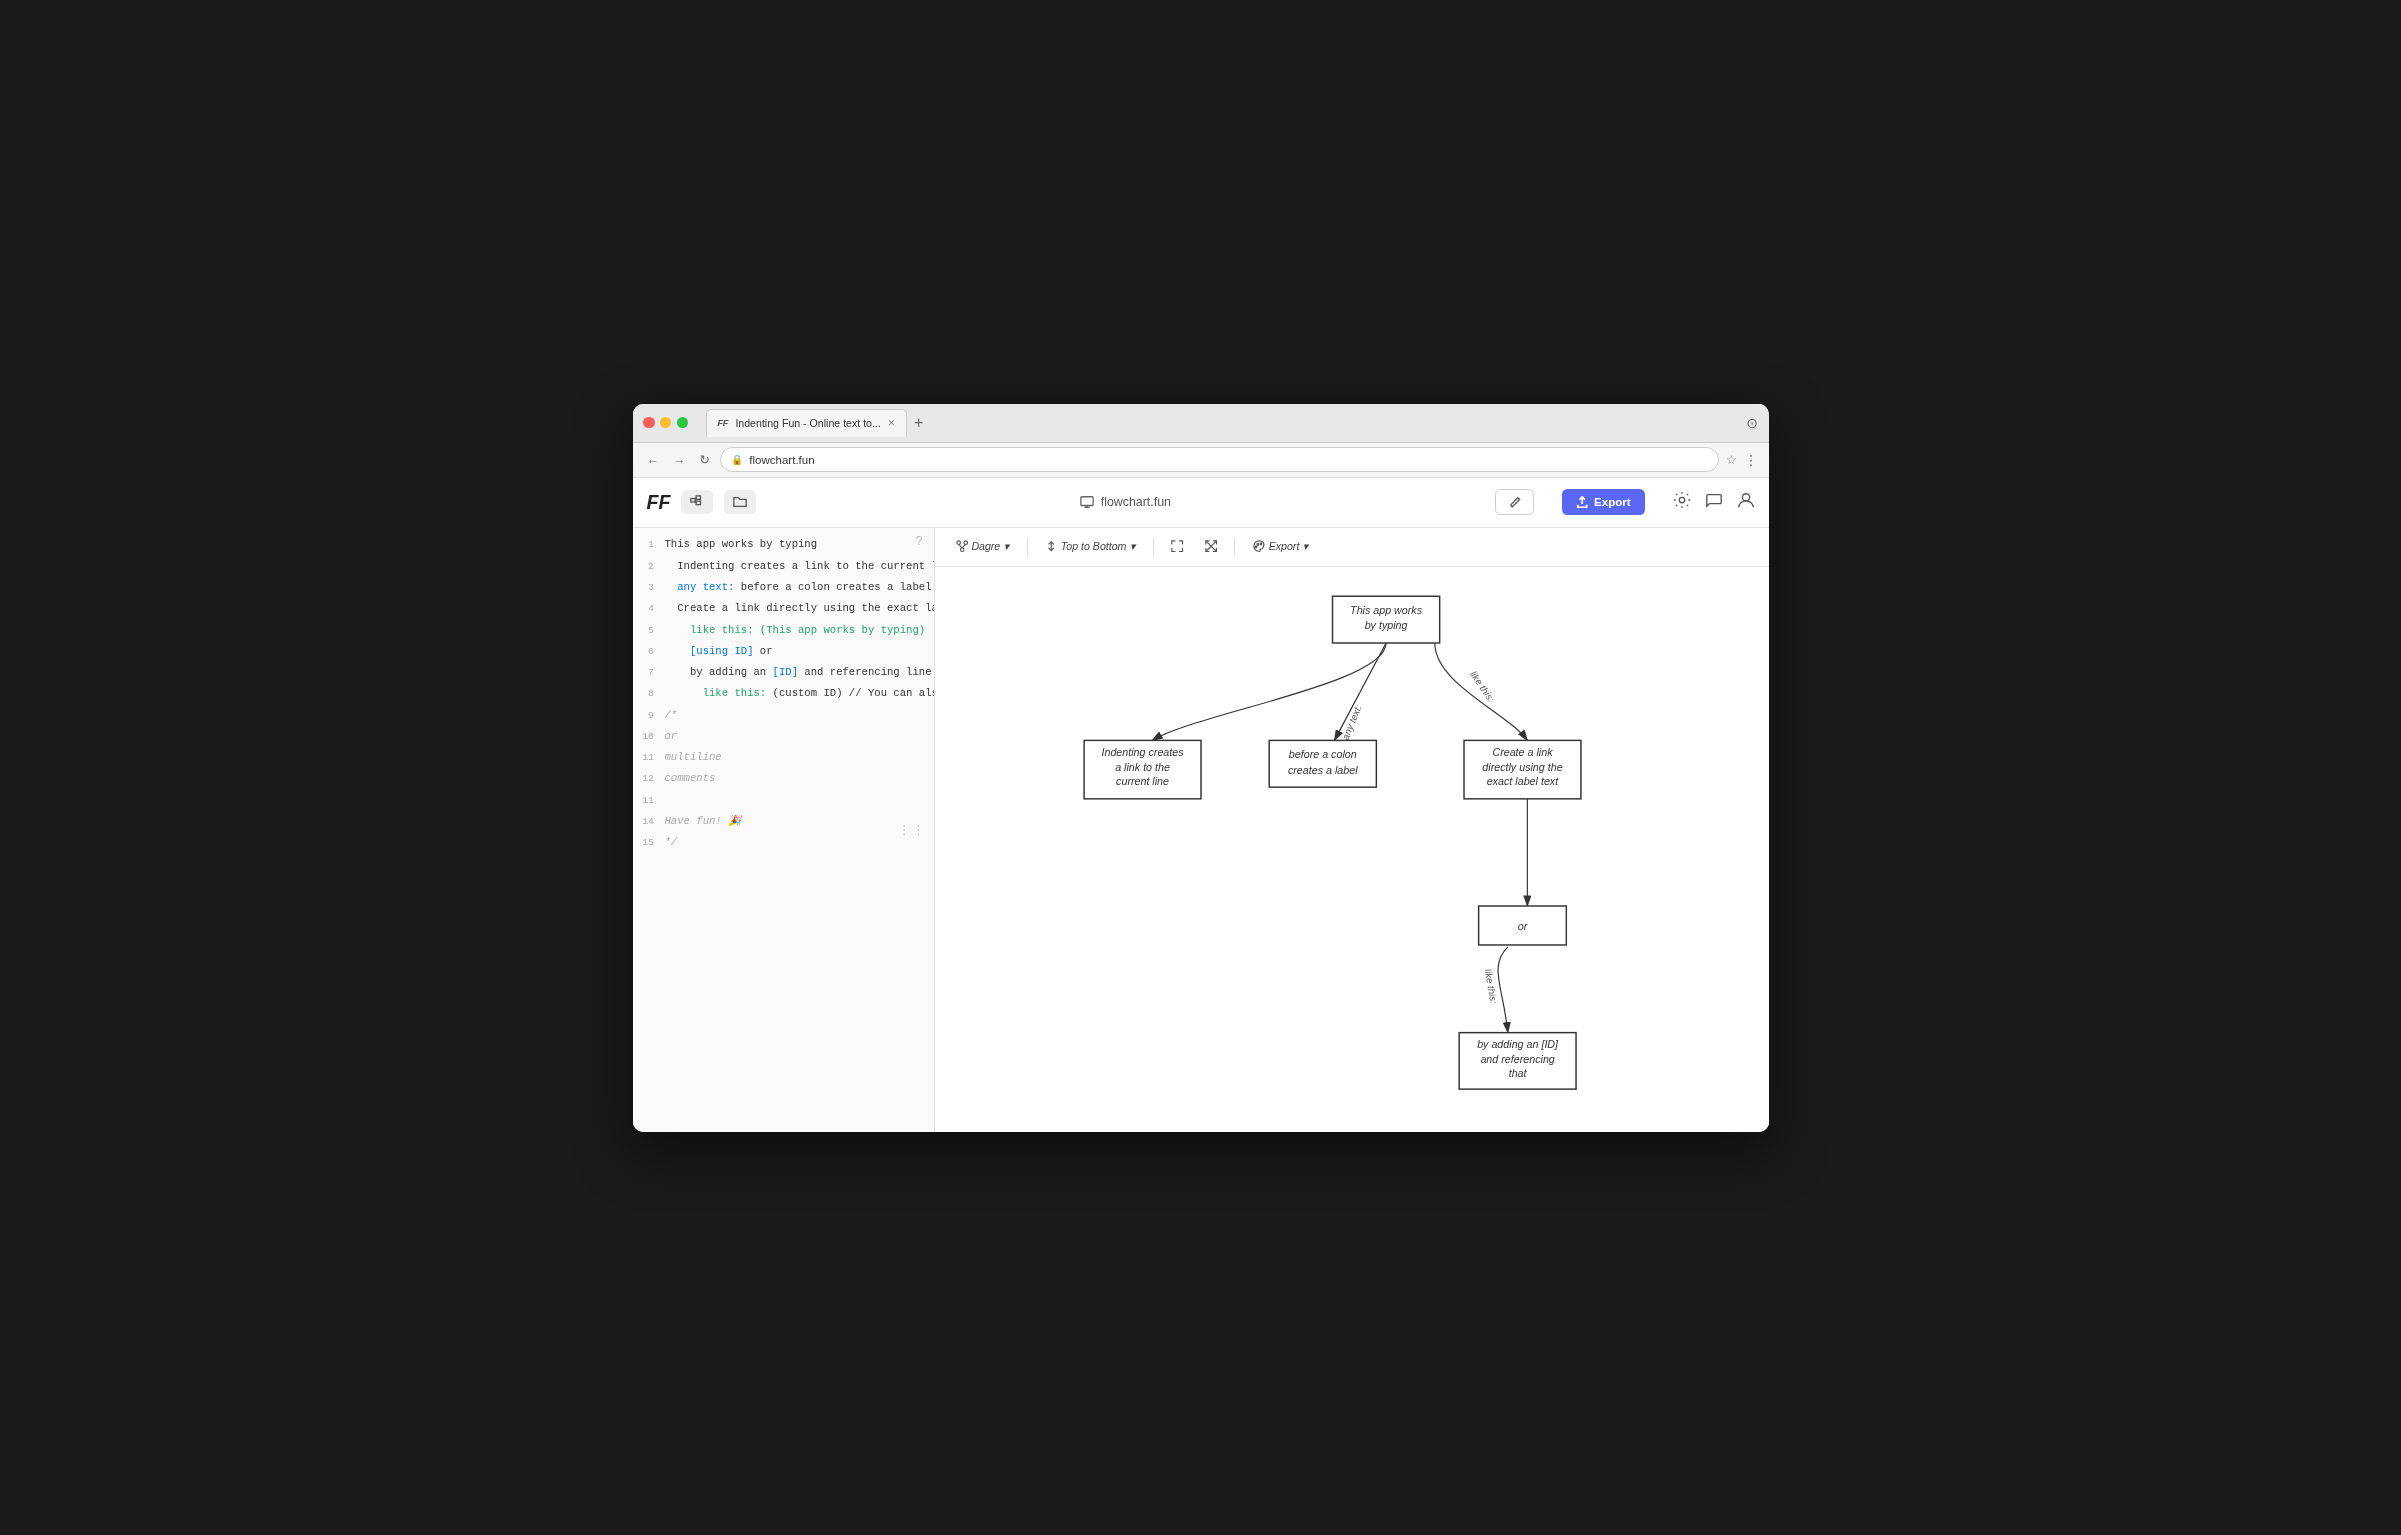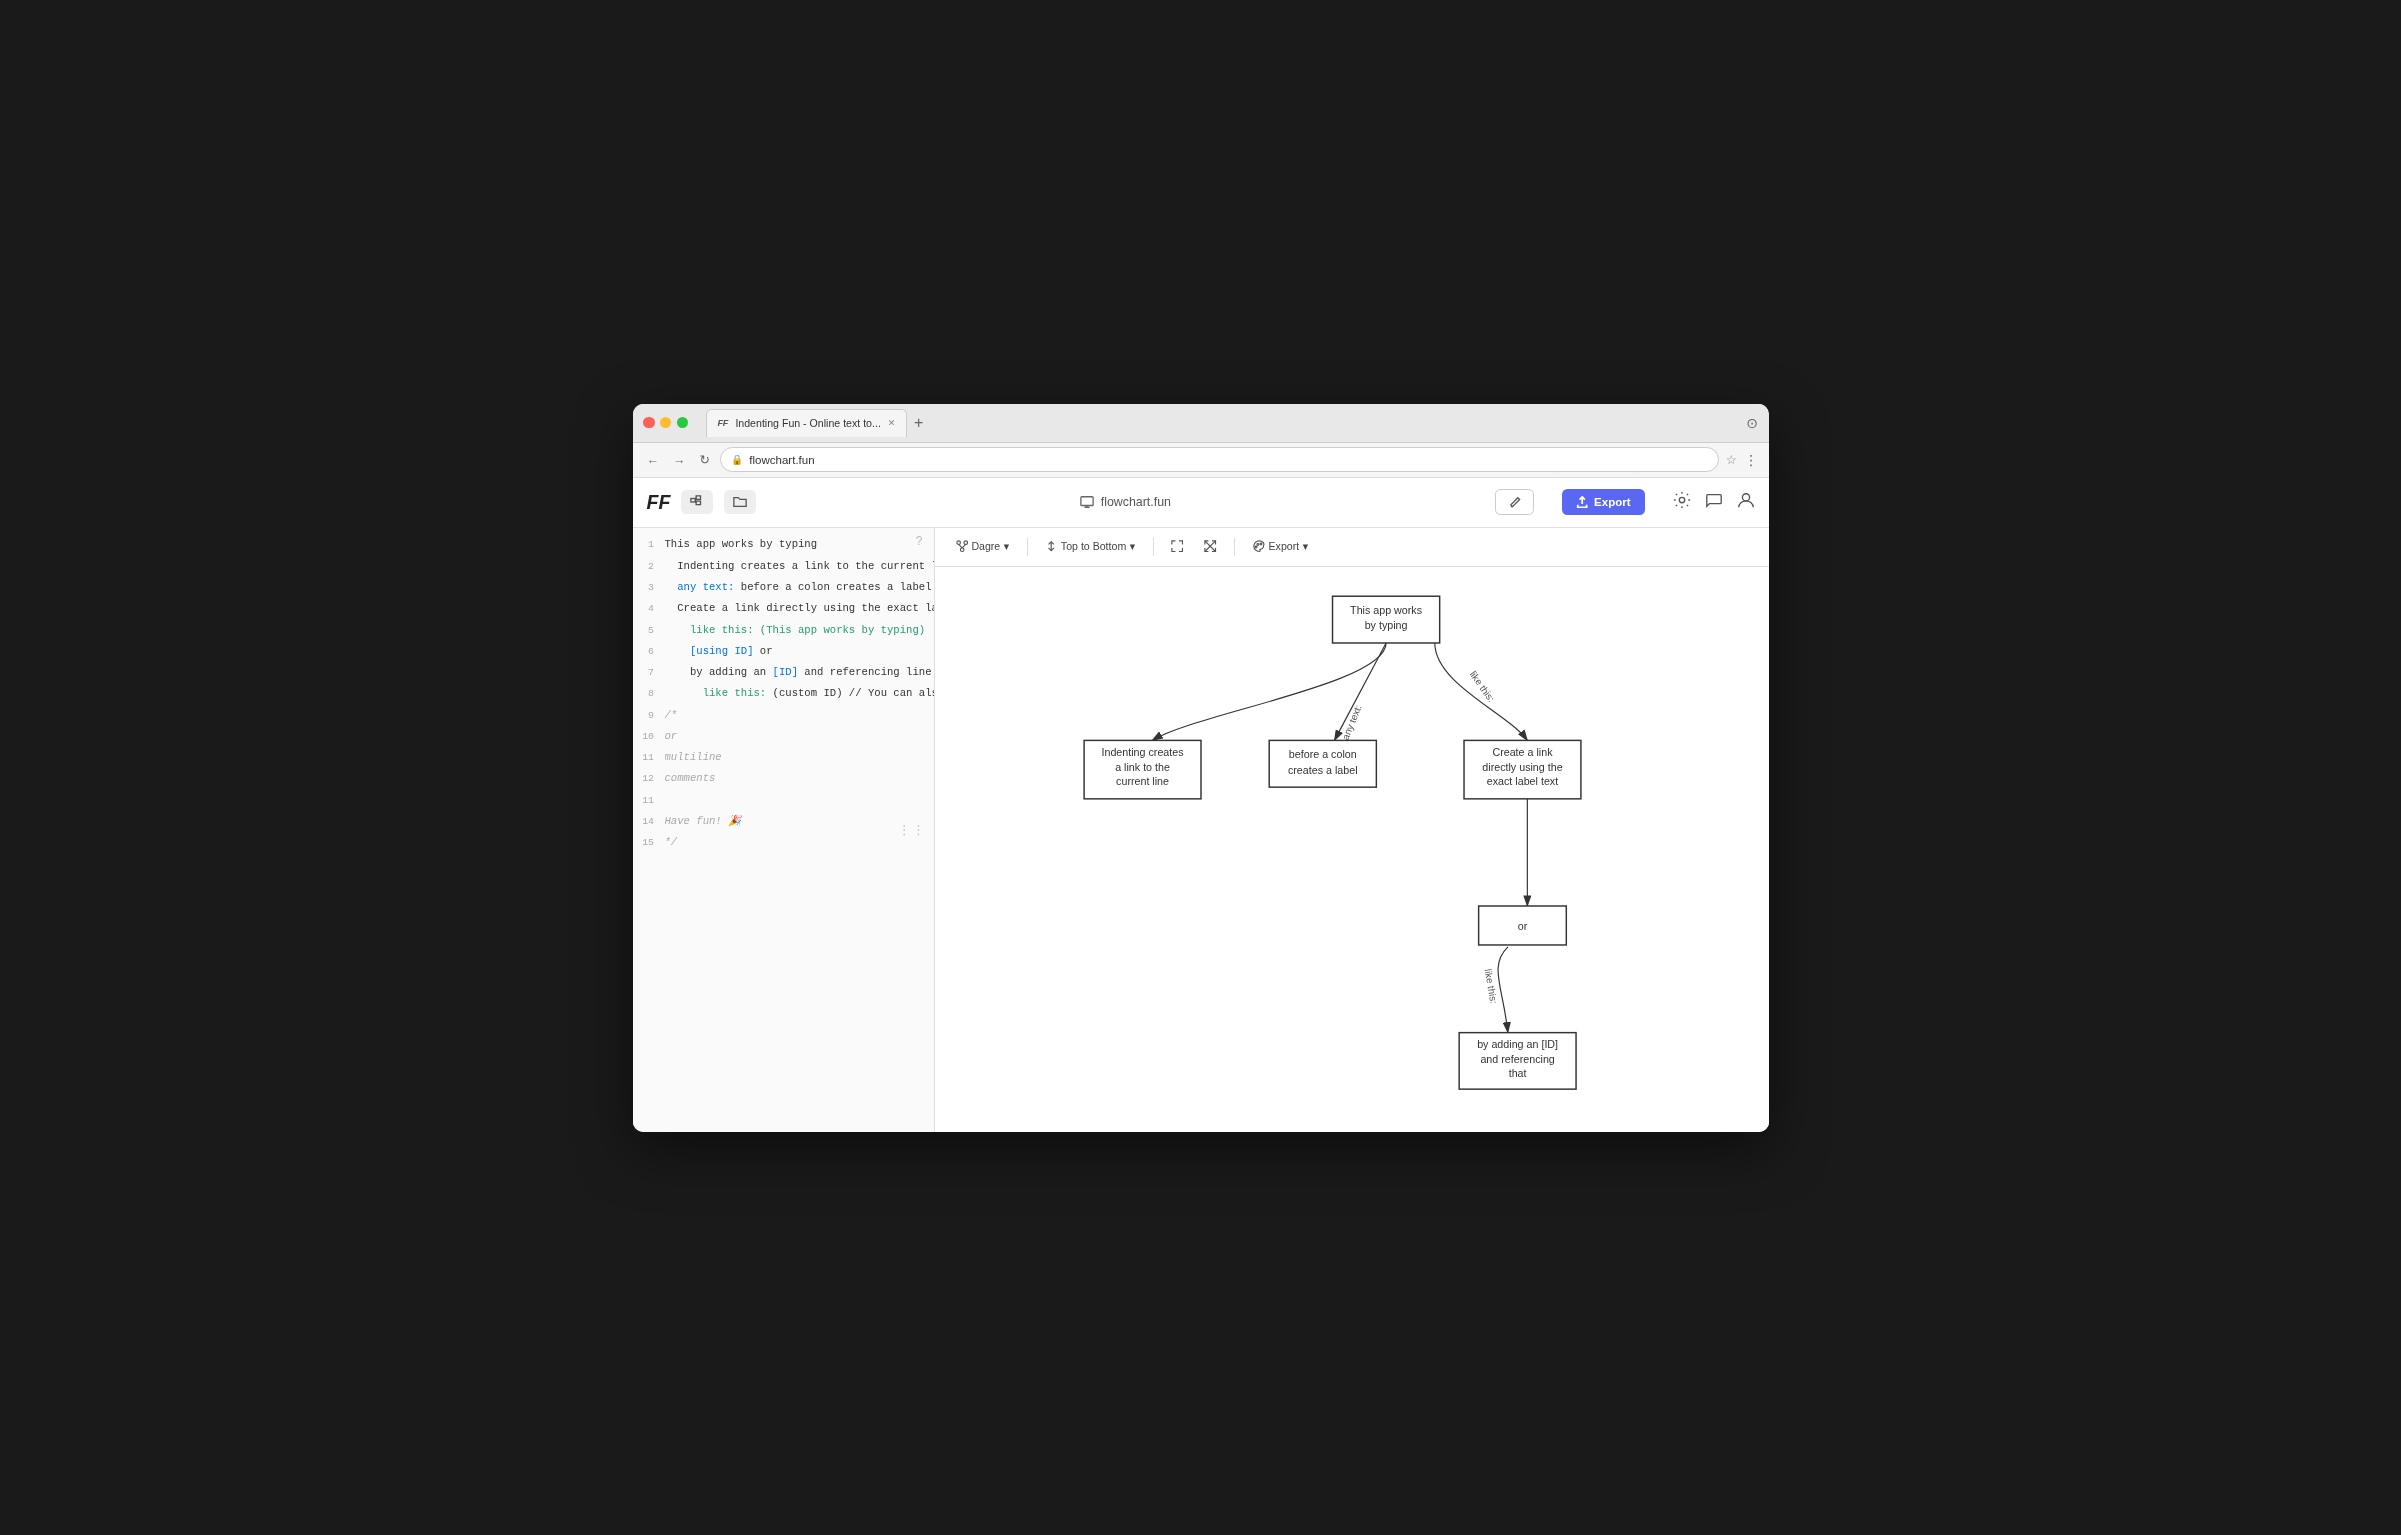--- a/index.html
+++ b/index.html
@@ -166,20 +166,21 @@
       cursor: pointer;
     }
 
     
     .diagram-panel {
       flex: 1;
       background: white;
       display: flex;
       flex-direction: column;
       overflow: hidden;
+      font-style: italic;
     }
     .diagram-toolbar {
       height: 39px;
       border-bottom: 0.9px solid #e0e0e0;
       display: flex;
       align-items: center;
       padding: 0 14px;
       gap: 7px;
     }
     .toolbar-item {

